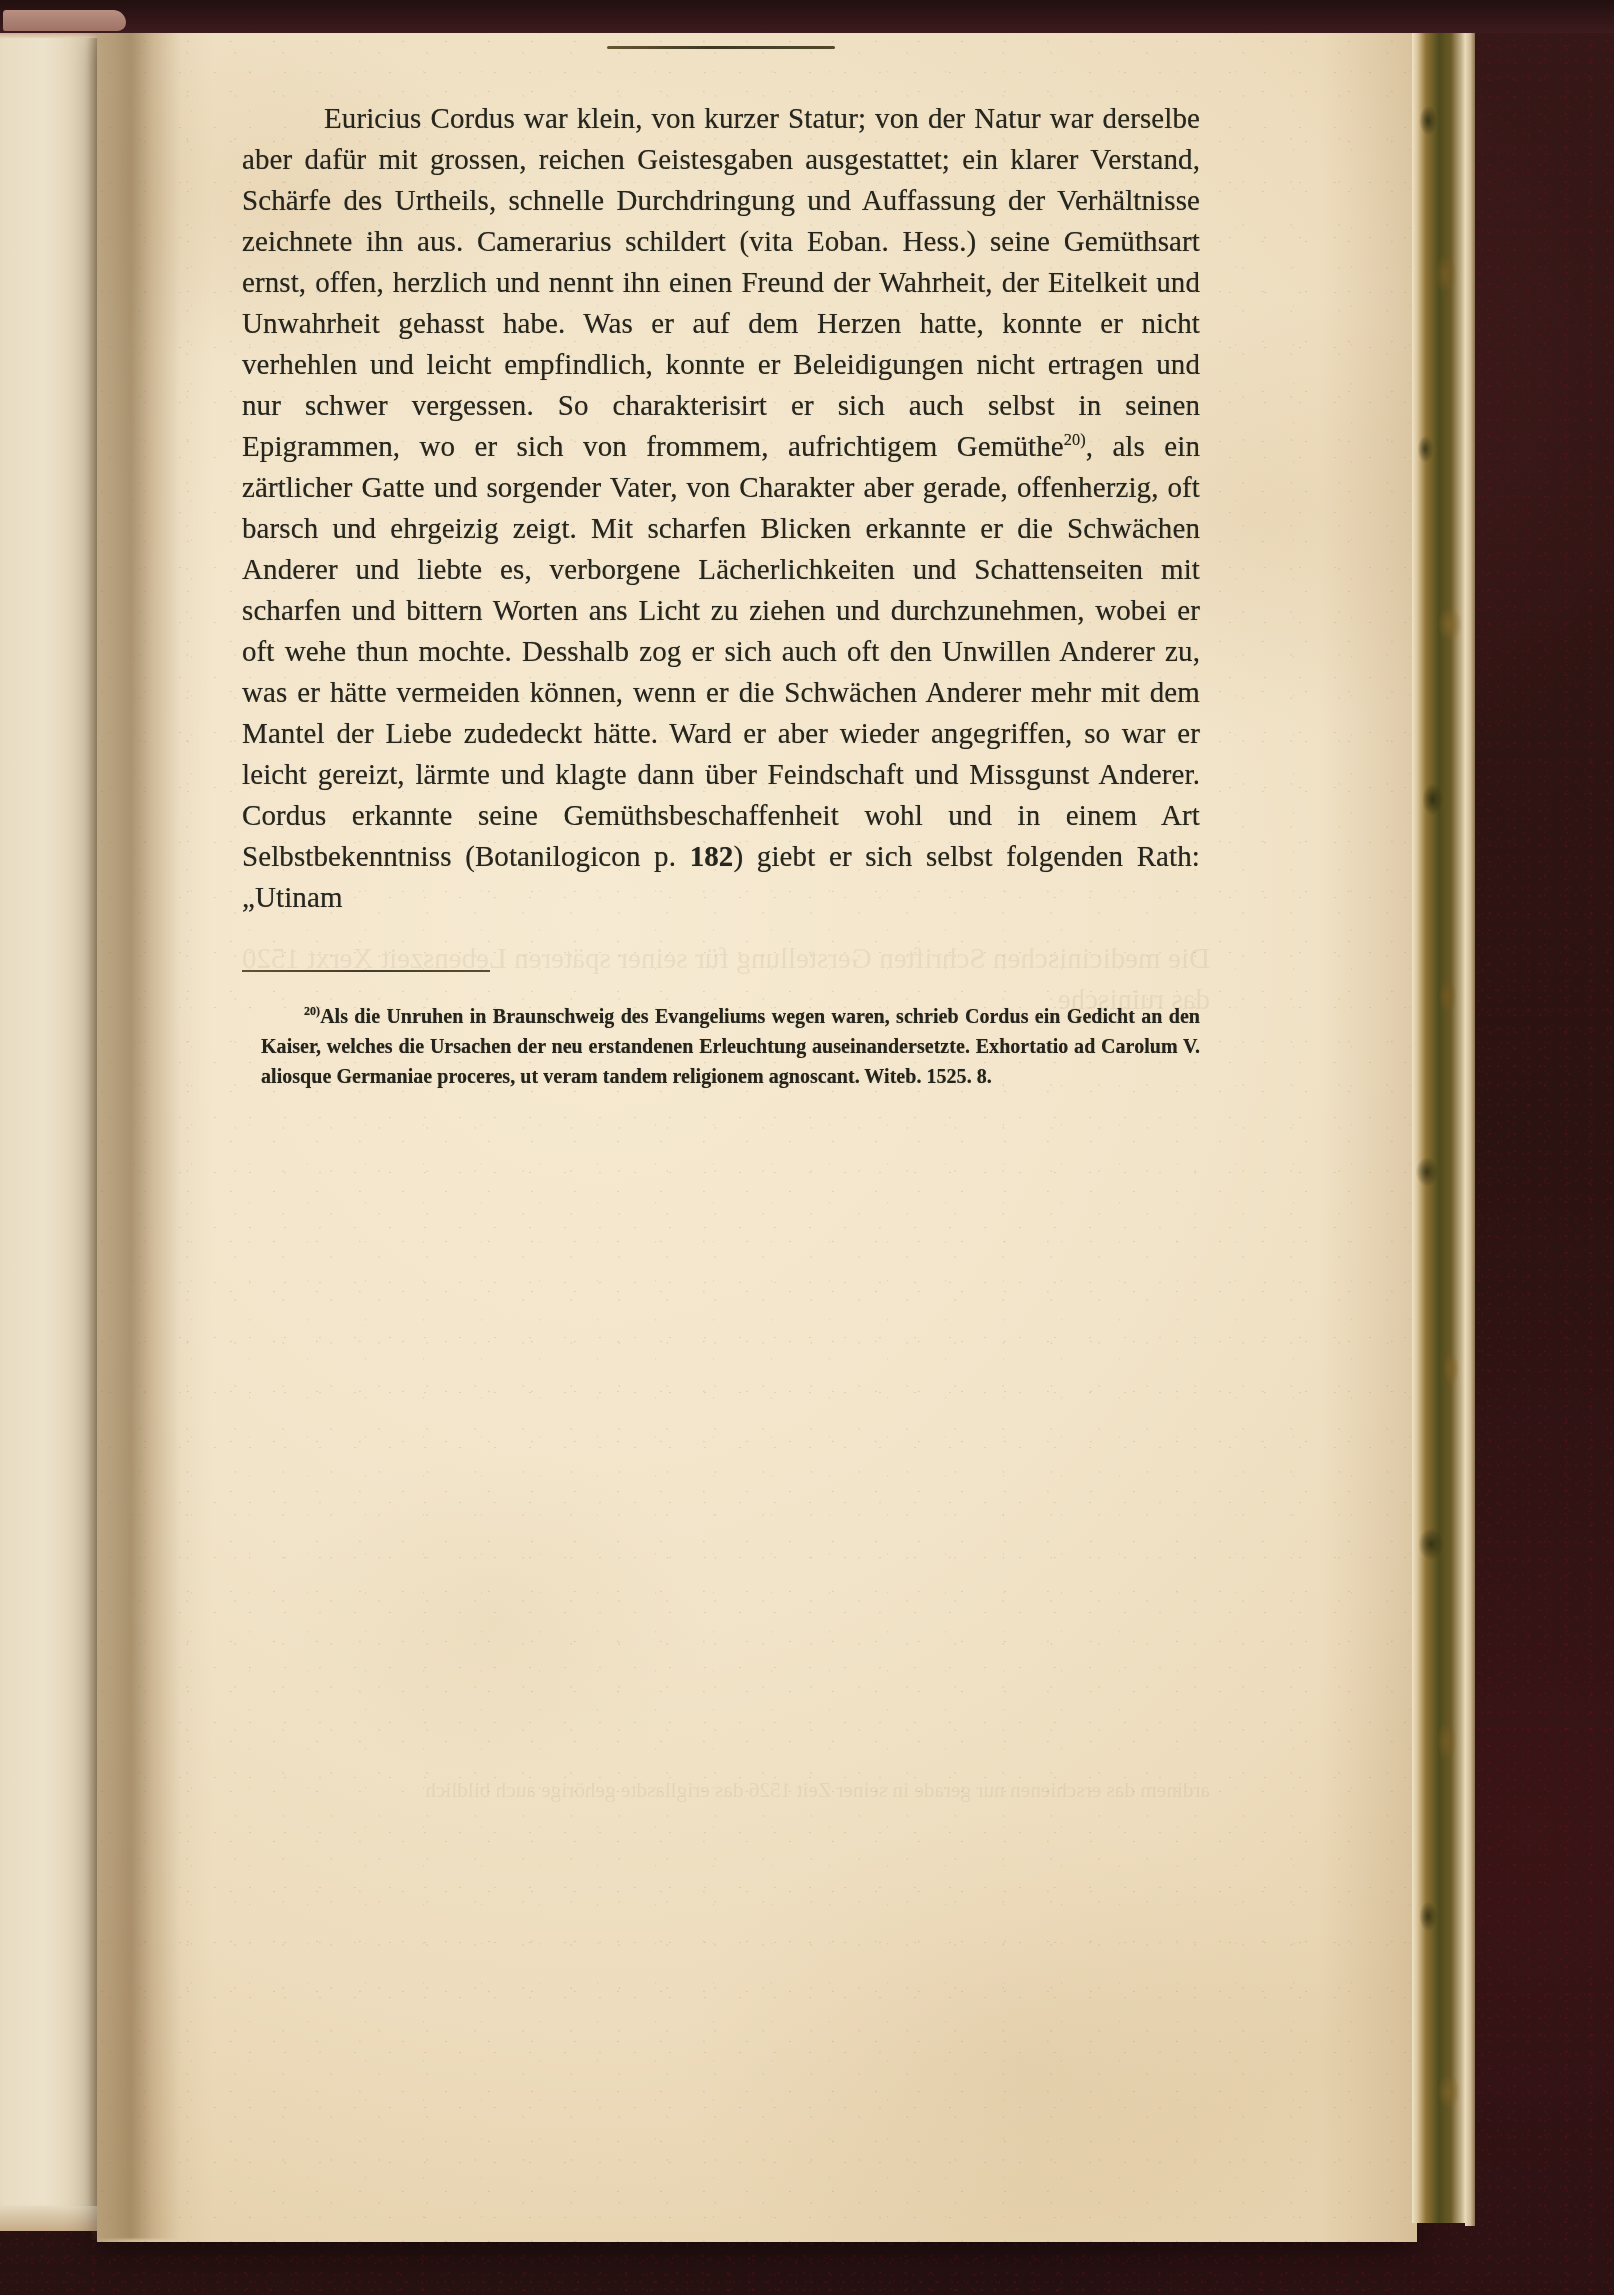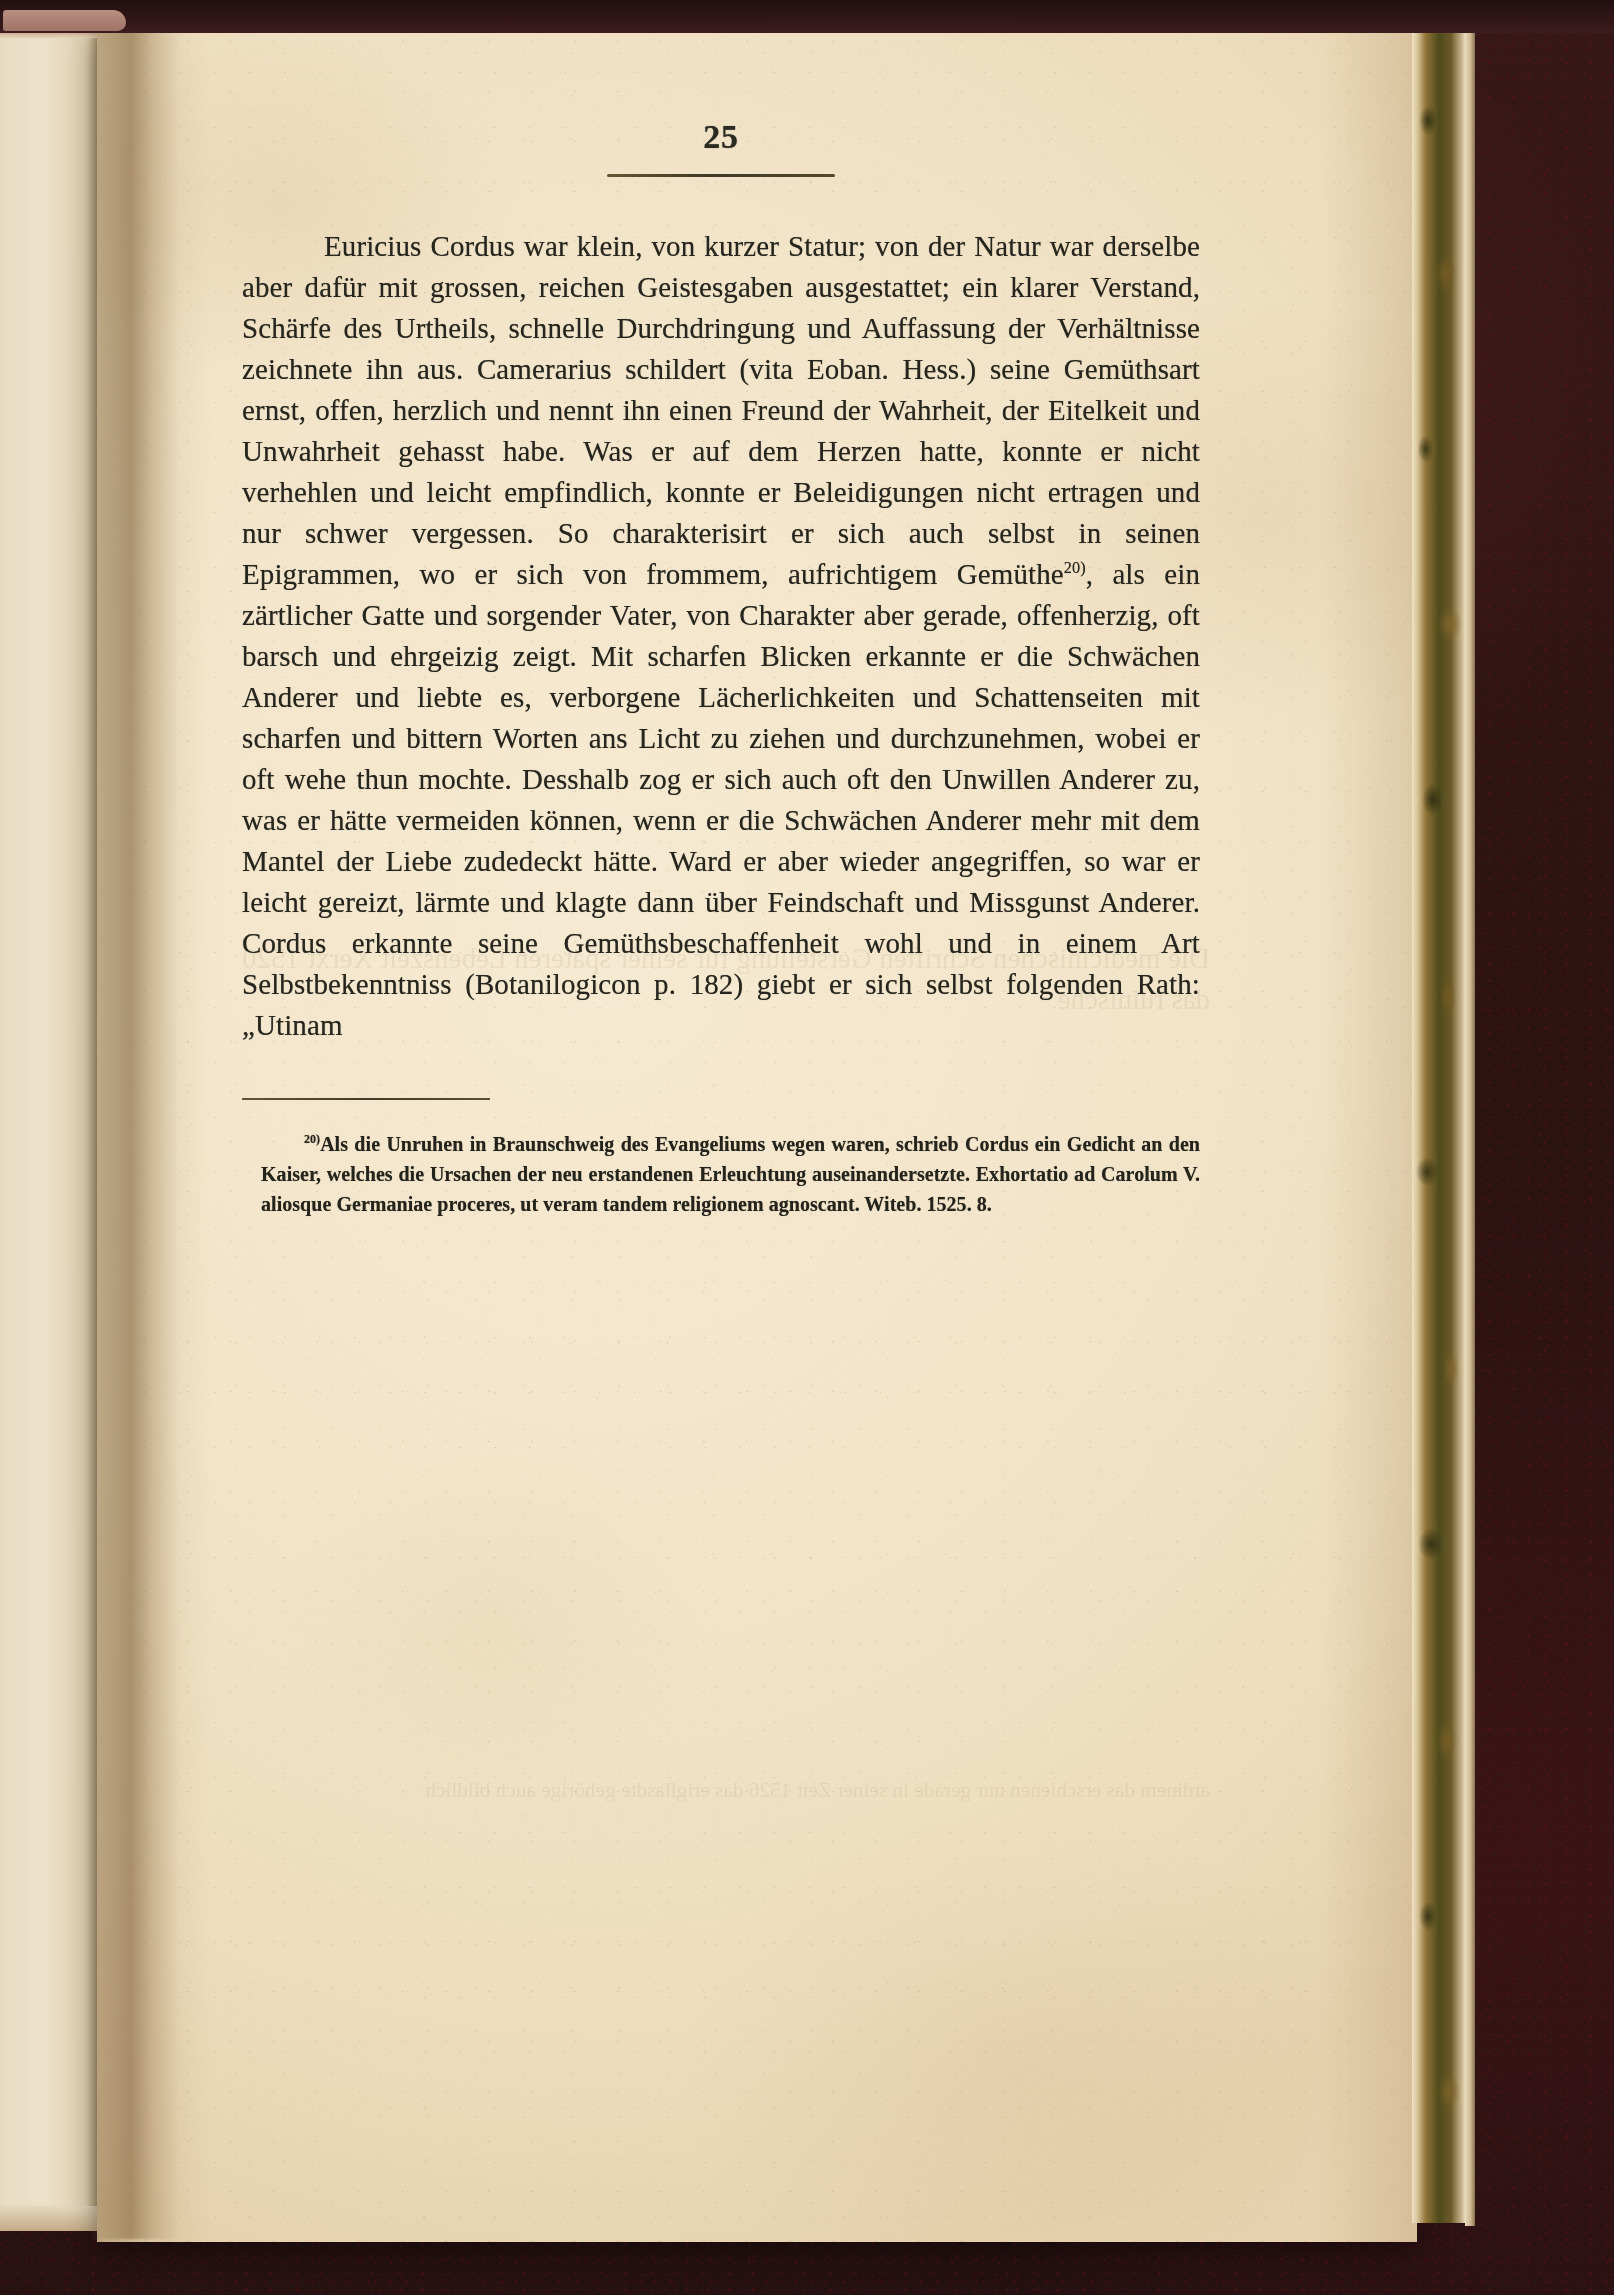--- a/index.html
+++ b/index.html
@@ -206,21 +206,21 @@
     text-indent: 82px;
     letter-spacing: 0.1px;
     word-spacing: 0.8px;
     text-shadow: 0 0 0.7px rgba(40,38,26,.55);
   }
   .body sup {
     font-size: .56em;
     vertical-align: super;
     line-height: 0;
   }
-  .body .heavy { font-weight: 400; }
+  .body .heavy { font-weight: 700; }
 
   .foot-rule {
     width: 248px;
     height: 2.1px;
     margin: 52px 0 0 0;
     background: linear-gradient(90deg, #554624, #332e1b 50%, #4b4124 100%);
     opacity: .92;
   }
 
   .footnote {
@@ -297,21 +297,20 @@
   <div class="page">
 
     <div class="page-inner-shade"></div>
     <div class="page-outer-shade"></div>
 
     <div class="showthrough st-a">Die medicinischen Schriften Gerstellung für seiner späteren Lebenszeit Xerxt 1520 das ruinische</div>
     <div class="showthrough st-b">ardinem das erschienen nur gerade in seiner Zeit 1526 das erigllasdte gehörige auch bildlich</div>
 
     <div class="textblock">
 
-      <div class="folio">25</div>
       <div class="head-rule"></div>
 
       <p class="body"><span>Euricius Cordus war klein, von kurzer Statur; von der Natur war derselbe aber dafür mit grossen, reichen Geistesgaben ausgestattet; ein klarer Verstand, Schärfe des Urtheils, schnelle Durchdringung und Auffassung der Verhältnisse zeichnete ihn aus. Camerarius schildert (vita Eoban. Hess.) seine Gemüthsart ernst, offen, herzlich und nennt ihn einen Freund der Wahrheit, der Eitelkeit und Unwahrheit gehasst habe. Was er auf dem Herzen hatte, konnte er nicht verhehlen und leicht empfindlich, konnte er Beleidigungen nicht ertragen und nur schwer vergessen. So charakterisirt er sich auch selbst in seinen Epigrammen, wo er sich von frommem, aufrichtigem Gemüthe</span><sup><span>20</span><span>)</span></sup><span>, als ein zärtlicher Gatte und sorgender Vater, von Charakter aber gerade, offenherzig, oft barsch und ehrgeizig zeigt. Mit scharfen Blicken erkannte er die Schwächen Anderer und liebte es, verborgene Lächerlichkeiten und Schattenseiten mit scharfen und bittern Worten ans Licht zu ziehen und durchzunehmen, wobei er oft wehe thun mochte. Desshalb zog er sich auch oft den Unwillen Anderer zu, was er hätte vermeiden können, wenn er die Schwächen Anderer mehr mit dem Mantel der Liebe zudedeckt hätte. Ward er aber wieder angegriffen, so war er leicht gereizt, lärmte und klagte dann über Feindschaft und Missgunst Anderer. Cordus erkannte seine Gemüthsbeschaffenheit wohl und in einem Art Selbstbekenntniss (Botanilogicon p. </span><span class="heavy">182</span><span>) giebt er sich selbst folgenden Rath: „Utinam</span></p>
 
       <div class="foot-rule"></div>
 
       <p class="footnote"><sup><span>20</span><span>)</span></sup><span>Als die Unruhen in Braunschweig des Evangeliums wegen waren, schrieb Cordus ein Gedicht an den Kaiser, welches die Ursachen der neu erstandenen Erleuchtung auseinandersetzte. Exhortatio ad Carolum V. aliosque Germaniae proceres, ut veram tandem religionem agnoscant. Witeb. 1525. 8.</span></p>
 
     </div>
   </div>

